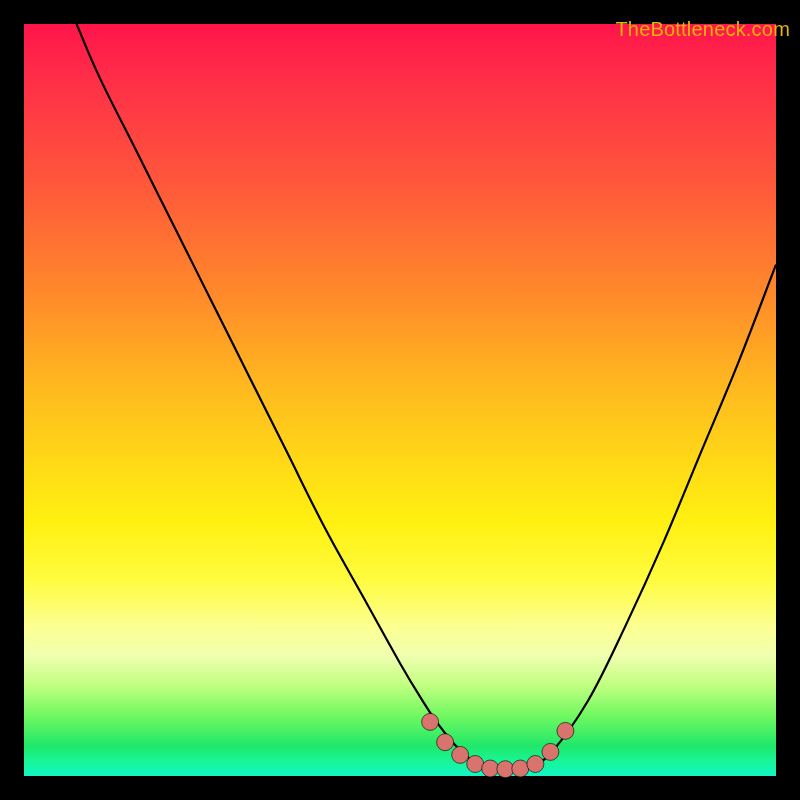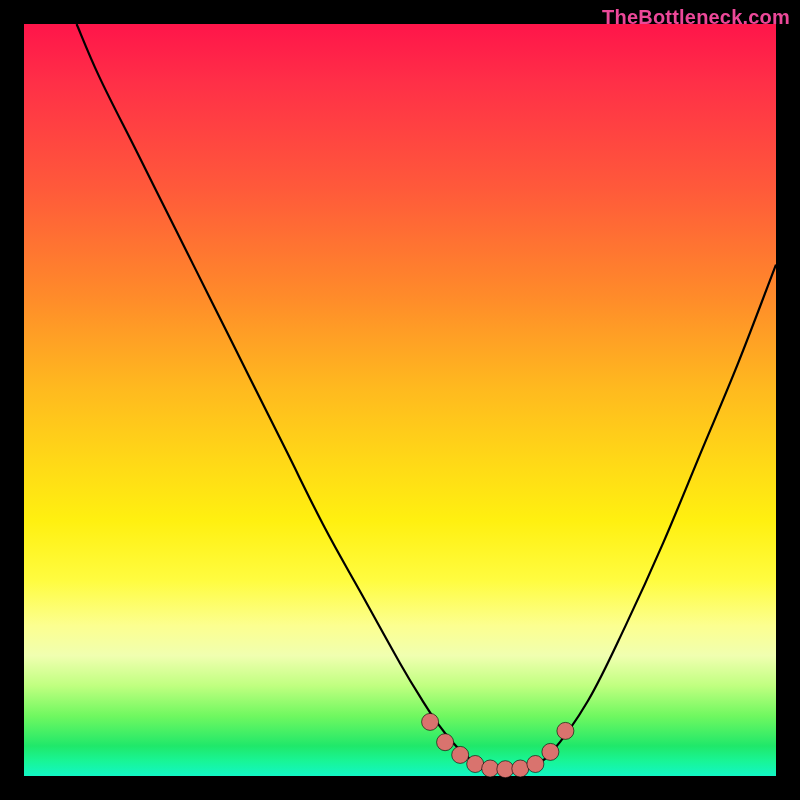--- a/index.html
+++ b/index.html
@@ -38,26 +38,26 @@
       #f0ffb0 84%,
       #c0ff80 88%,
       #70f860 92%,
       #20e86a 96%,
       #18f596 98%,
       #12f6c5 100%
     );
   }
   .watermark {
     position: absolute;
-    top: 6px;
+    top: 18px;
     right: 10px;
     font-family: Arial, Helvetica, sans-serif;
     font-size: 20px;
-    font-weight: 700;
-    color: #ec4899;
+    font-weight: 400;
+    color: #eab308;
     letter-spacing: 0.2px;
   }
   svg.curve {
     position: absolute;
     left: 24px;
     top: 24px;
     width: 752px;
     height: 752px;
     overflow: visible;
   }

